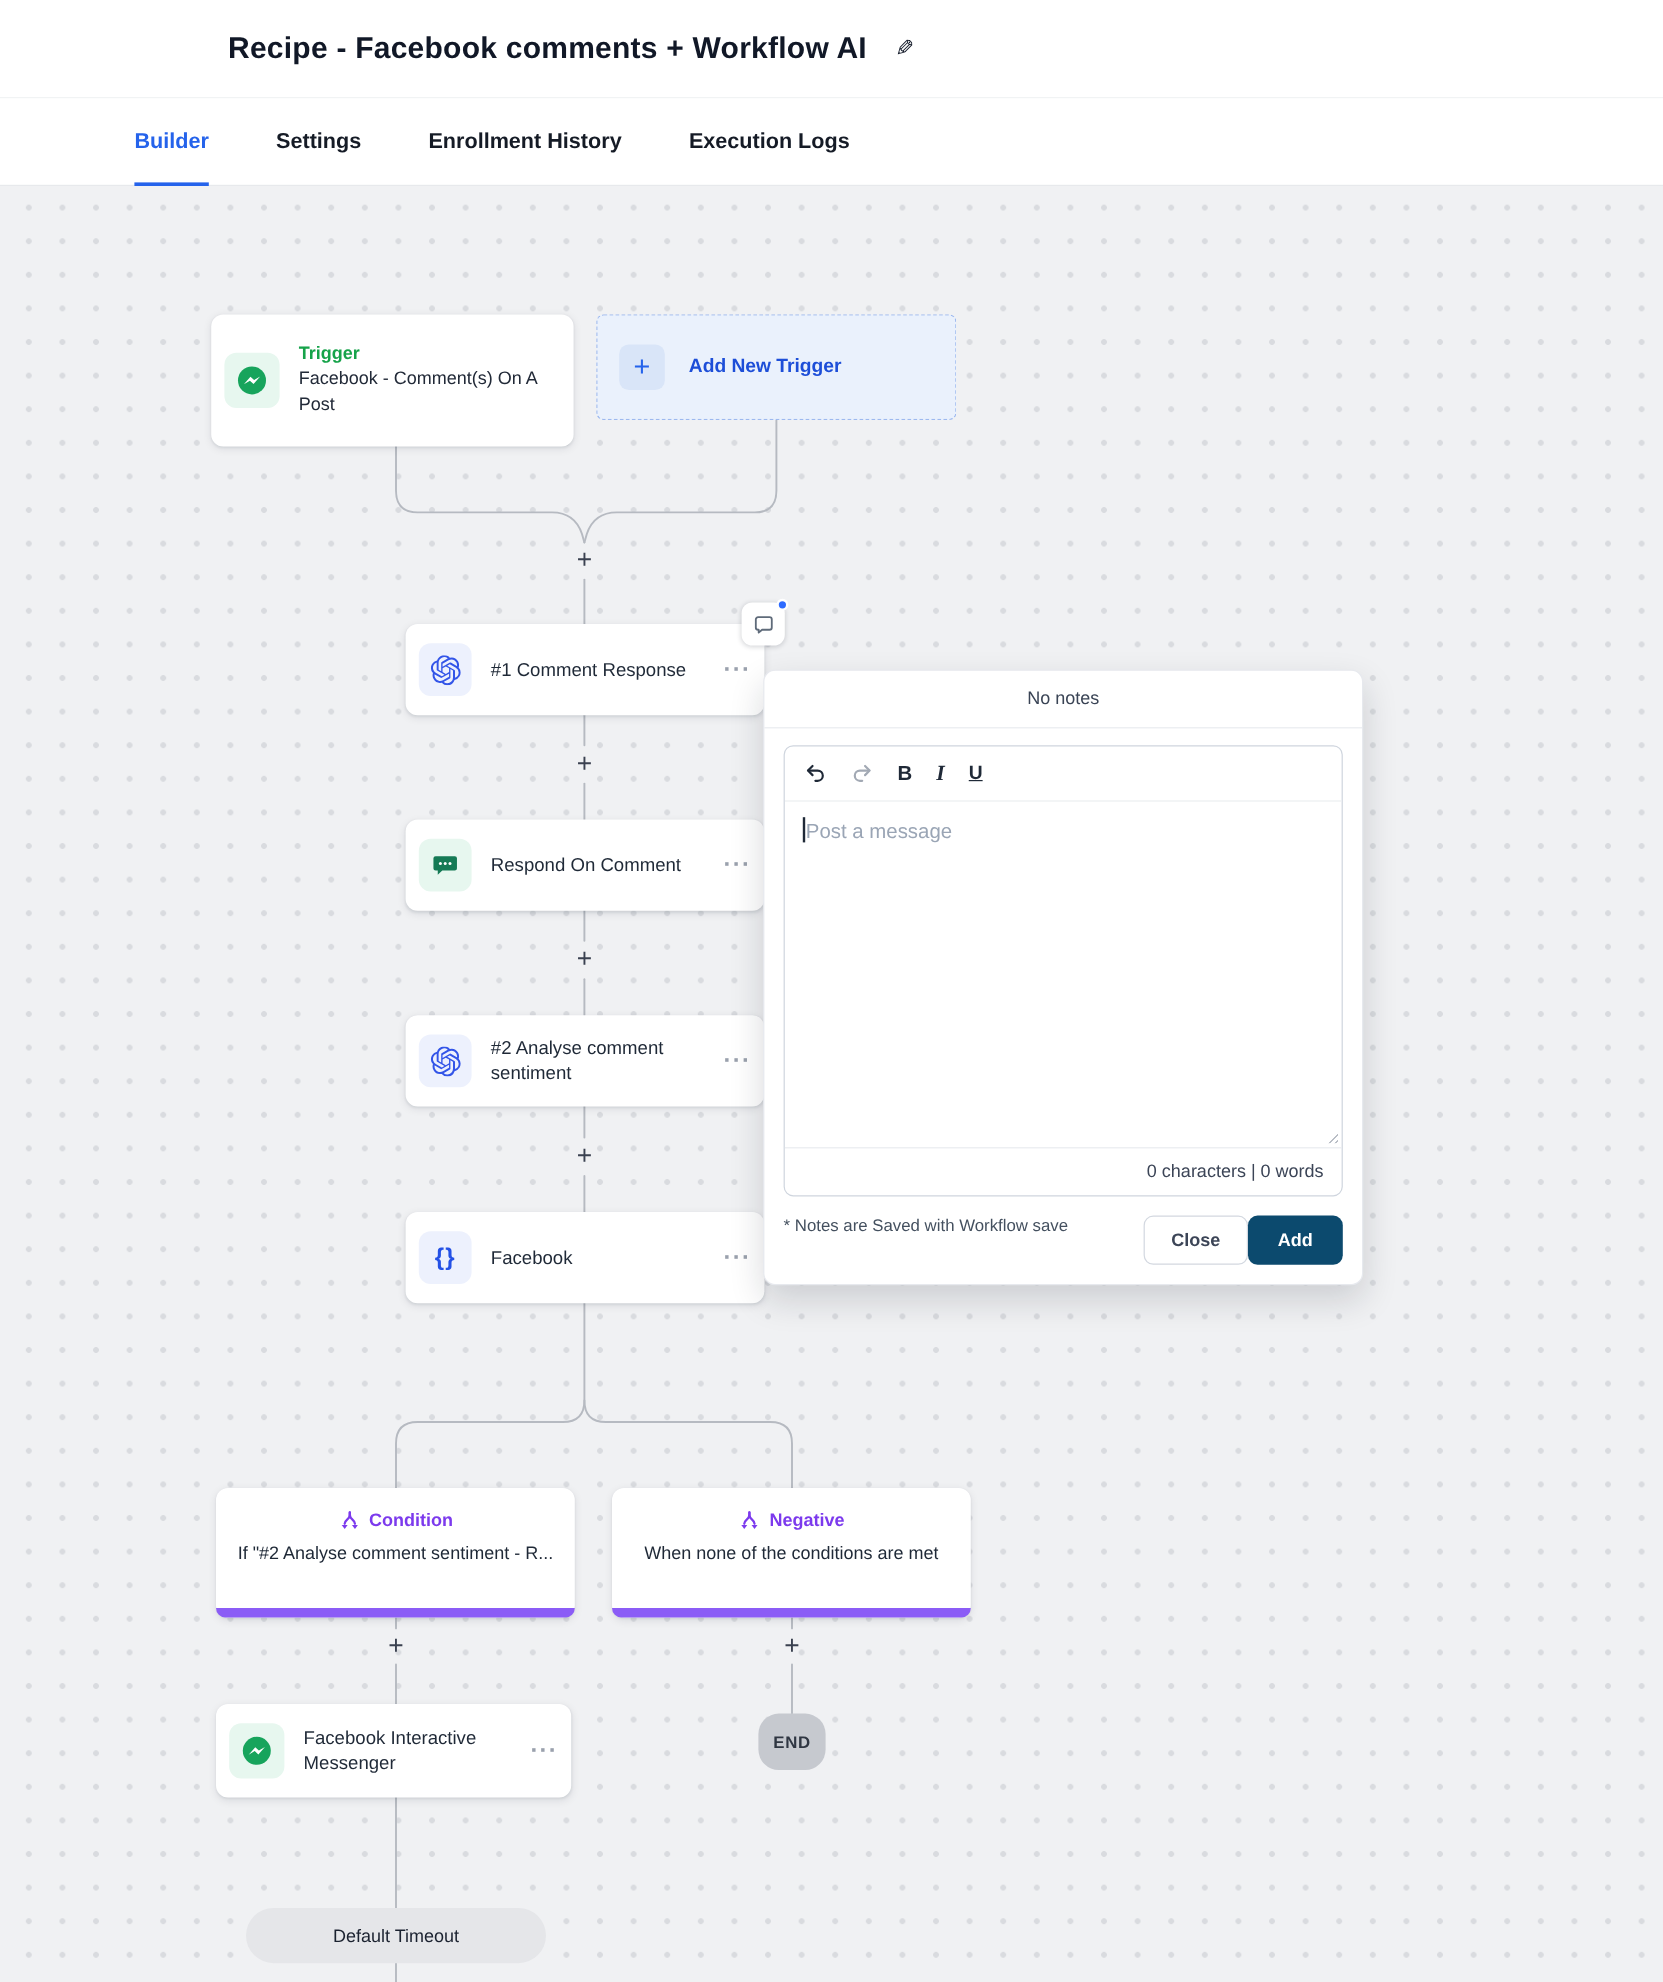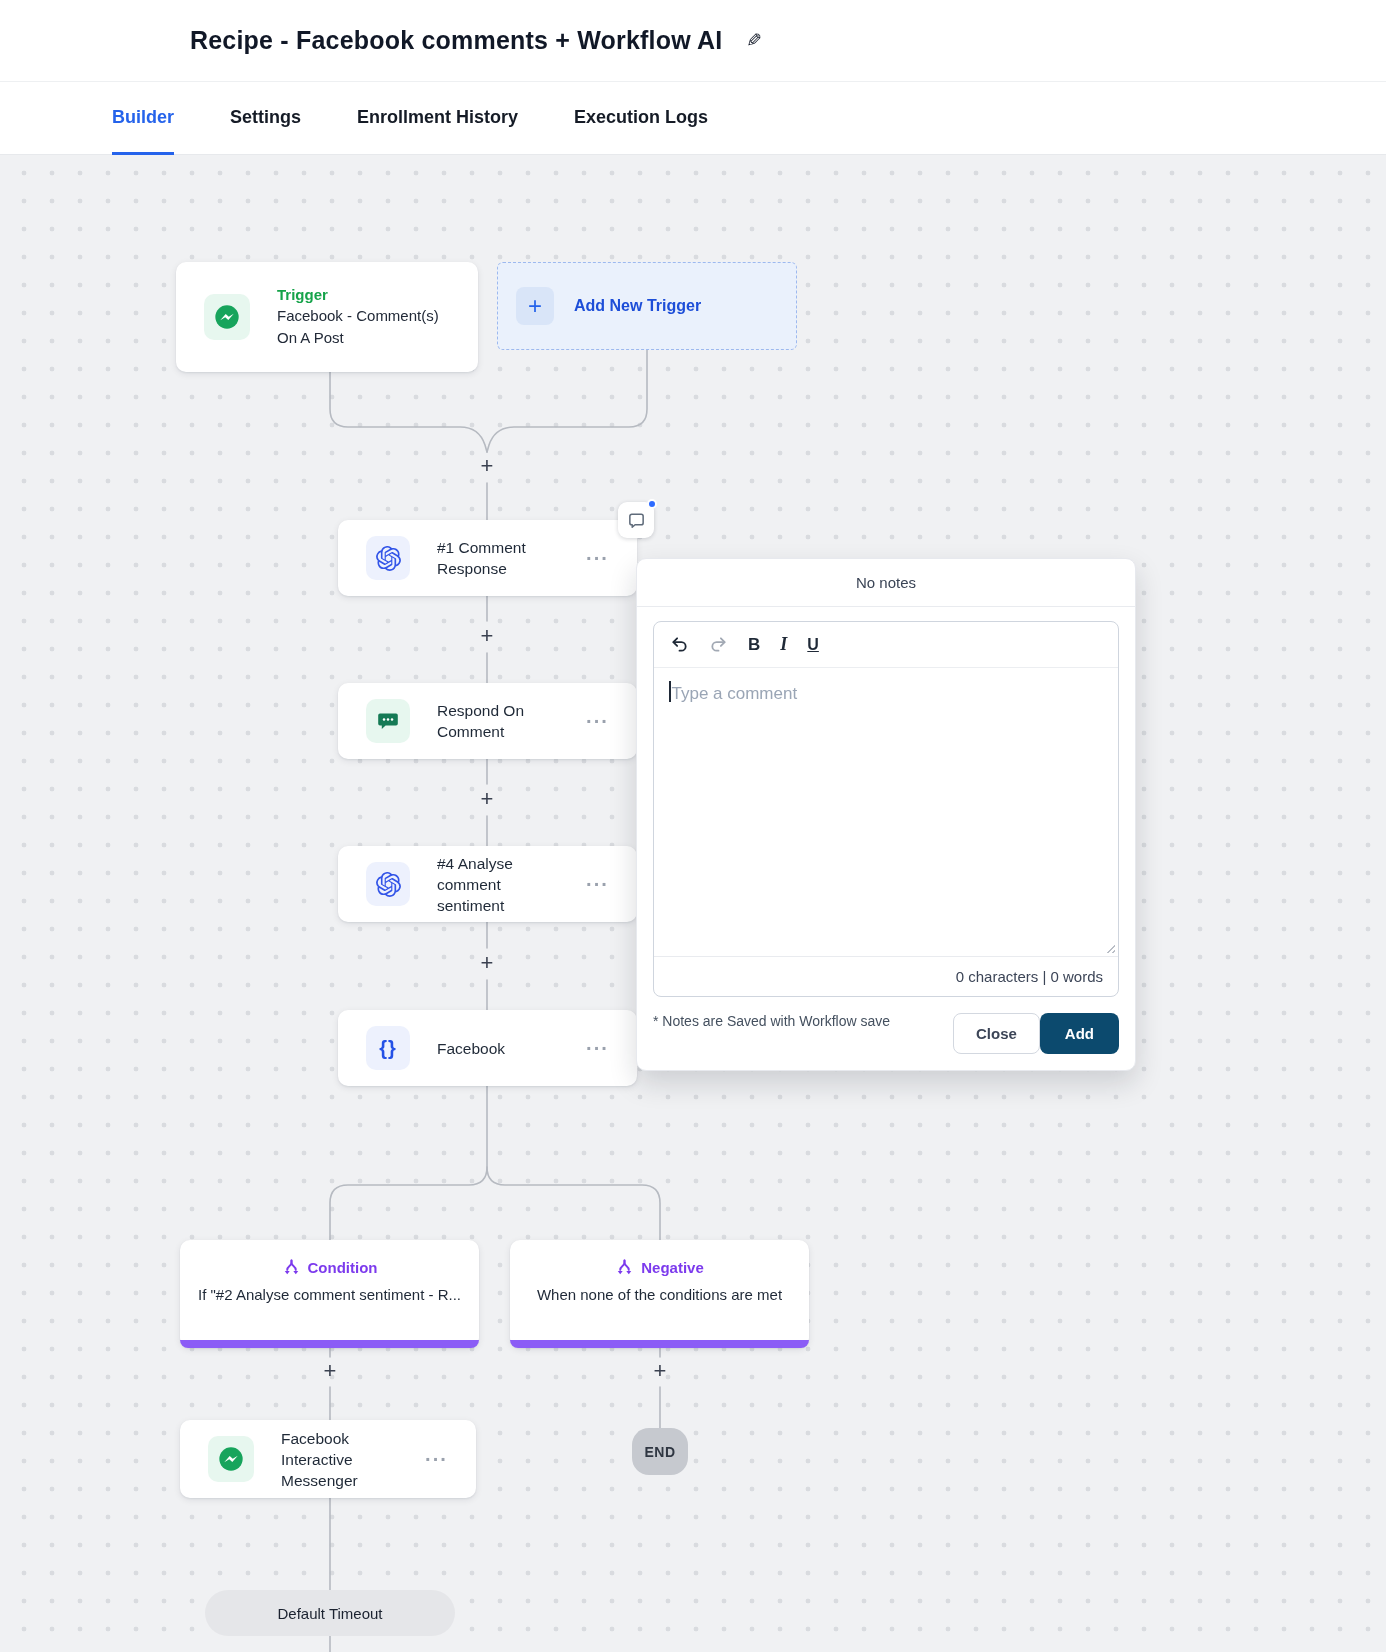--- a/index.html
+++ b/index.html
@@ -19,21 +19,21 @@
   .canvas { position:relative; width:1386px; height:1497px; overflow:hidden;
     background-color:#f0f1f3;
     background-image:radial-gradient(circle, #d9dbdf 2.1px, rgba(0,0,0,0) 2.7px);
     background-size:28px 28px; background-position:10px 4px; }
   .wires { position:absolute; left:0; top:0; pointer-events:none; }
 
   .plus-node { position:absolute; transform:translate(-50%,-54%); font-size:22px; color:#3a4150; line-height:1; cursor:pointer; }
 
   .node-card { position:absolute; background:#fff; border-radius:10px;
     box-shadow:0 1px 2px rgba(16,24,40,.07), 0 2px 7px rgba(16,24,40,.09);
-    display:flex; align-items:center; padding:0 28px; gap:27px; cursor:pointer; }
+    display:flex; align-items:center; padding:0 11px; gap:16px; cursor:pointer; }
   .icon-box { width:46px; height:46px; border-radius:10px; display:flex; align-items:center; justify-content:center; flex:0 0 auto; }
   .icon-box.small { width:44px; height:44px; }
   .mint  { background:#e7f7ef; }
   .peri  { background:#edf1fd; }
   .node-title { font-size:15.5px; color:#1f2937; font-weight:500; line-height:21px; flex:1; }
   .ellipsis { font-size:20px; font-weight:700; color:#9aa1ad; letter-spacing:1px; line-height:10px; cursor:pointer; flex:0 0 auto; }
 
   .trigger-col { display:flex; flex-direction:column; }
   .trigger-label { color:#16a34a; font-size:15px; font-weight:700; }
   .trigger-title { color:#222a38; font-size:15px; line-height:22px; margin-top:2px; font-weight:500; }
@@ -171,21 +171,21 @@
     <span class="node-title">Respond On Comment</span>
     <span class="ellipsis">···</span>
   </div>
 
   <div class="node-card" style="left:338px; top:691px; width:299px; height:76px;">
     <div class="icon-box small peri">
       <svg width="25" height="25" viewBox="0 0 24 24" fill="#3355e8">
           <path d="M22.2819 9.8211a5.9847 5.9847 0 0 0-.5157-4.9108 6.0462 6.0462 0 0 0-6.5098-2.9A6.0651 6.0651 0 0 0 4.9807 4.1818a5.9847 5.9847 0 0 0-3.9977 2.9 6.0462 6.0462 0 0 0 .7427 7.0966 5.98 5.98 0 0 0 .511 4.9107 6.051 6.051 0 0 0 6.5146 2.9001A5.9847 5.9847 0 0 0 13.2599 24a6.0557 6.0557 0 0 0 5.7718-4.2058 5.9894 5.9894 0 0 0 3.9977-2.9001 6.0557 6.0557 0 0 0-.7475-7.073zm-9.022 12.6081a4.4755 4.4755 0 0 1-2.8764-1.0408l.1419-.0804 4.7783-2.7582a.7948.7948 0 0 0 .3927-.6813v-6.7369l2.02 1.1686a.071.071 0 0 1 .038.0615v5.5826a4.504 4.504 0 0 1-4.4945 4.4849zm-9.6607-4.1254a4.4708 4.4708 0 0 1-.5346-3.0137l.142.0852 4.783 2.7582a.7712.7712 0 0 0 .7806 0l5.8428-3.3685v2.3324a.0804.0804 0 0 1-.0332.0615L9.74 19.9502a4.4992 4.4992 0 0 1-6.1408-1.6464zM2.3408 7.8956a4.485 4.485 0 0 1 2.3655-1.9728V11.6a.7664.7664 0 0 0 .3879.6765l5.8144 3.3543-2.0201 1.1685a.0757.0757 0 0 1-.071 0l-4.8303-2.7865A4.504 4.504 0 0 1 2.3408 7.8956zm16.5963 3.8558L13.1038 8.364 15.1192 7.2a.0757.0757 0 0 1 .071 0l4.8303 2.7913a4.4944 4.4944 0 0 1-.6765 8.1042v-5.6772a.79.79 0 0 0-.407-.667zm2.0107-3.0231l-.142-.0852-4.7735-2.7818a.7759.7759 0 0 0-.7854 0L9.409 9.2297V6.8974a.0662.0662 0 0 1 .0284-.0615l4.8303-2.7866a4.4992 4.4992 0 0 1 6.6802 4.66zM8.3065 12.863l-2.02-1.1638a.0804.0804 0 0 1-.038-.0567V6.0742a4.4992 4.4992 0 0 1 7.3757-3.4537l-.142.0805L8.704 5.459a.7948.7948 0 0 0-.3927.6813zm1.0976-2.3654l2.602-1.4998 2.6069 1.4998v2.9994l-2.5974 1.4997-2.6067-1.4997z"></path>
         </svg>
     </div>
-    <span class="node-title">#4 Analyse comment sentiment</span>
+    <span class="node-title">#2 Analyse comment sentiment</span>
     <span class="ellipsis">···</span>
   </div>
 
   <div class="node-card" style="left:338px; top:855px; width:299px; height:76px;">
     <div class="icon-box small peri">
       <span class="braces-glyph">{}</span>
     </div>
     <span class="node-title">Facebook</span>
     <span class="ellipsis">···</span>
   </div>
@@ -258,21 +258,21 @@
           <svg width="19" height="19" viewBox="0 0 20 20" fill="none" stroke="#a2a9b4" stroke-width="1.9" stroke-linecap="round" stroke-linejoin="round">
               <path d="M12.5 3.5 L16.5 7.5 L12.5 11.5"></path>
               <path d="M16.2 7.5 H8 a4.5 4.5 0 0 0 0 9 H10"></path>
             </svg>
         </button>
         <button class="tb-btn tb-b">B</button>
         <button class="tb-btn tb-i">I</button>
         <button class="tb-btn tb-u">U</button>
       </div>
       <div class="message-area">
-        <span class="caret-bar"></span><span class="placeholder">Type a comment</span>
+        <span class="caret-bar"></span><span class="placeholder">Post a message</span>
         <div class="resize-handle"></div>
       </div>
       <div class="counter-row">0 characters | 0 words</div>
     </div>
     <div class="popup-footer">
       <span class="footnote">* Notes are Saved with Workflow save</span>
       <button class="btn-close">Close</button>
       <button class="btn-add">Add</button>
     </div>
   </div>

